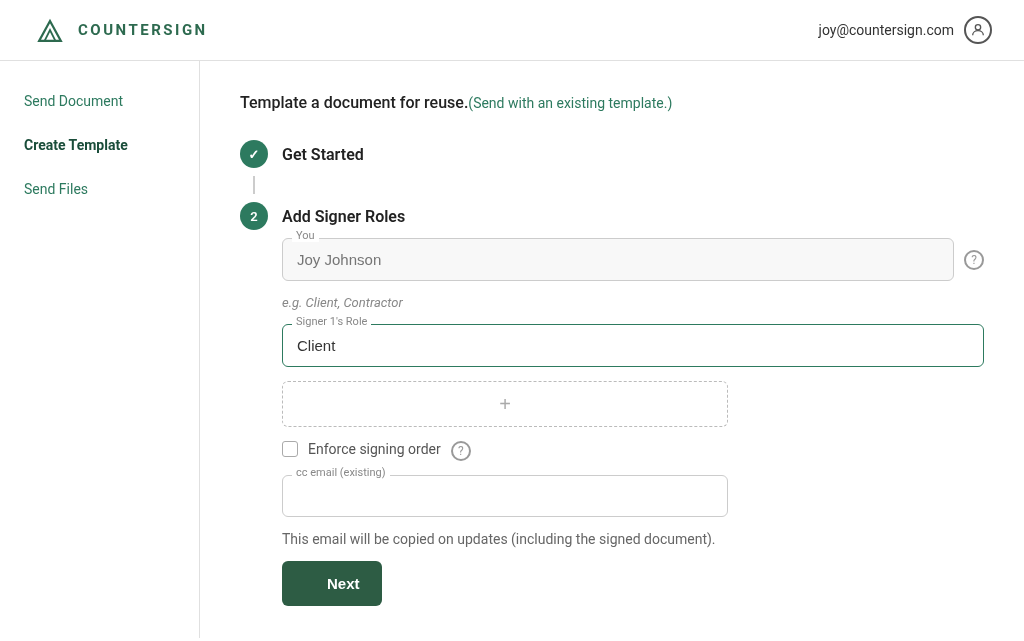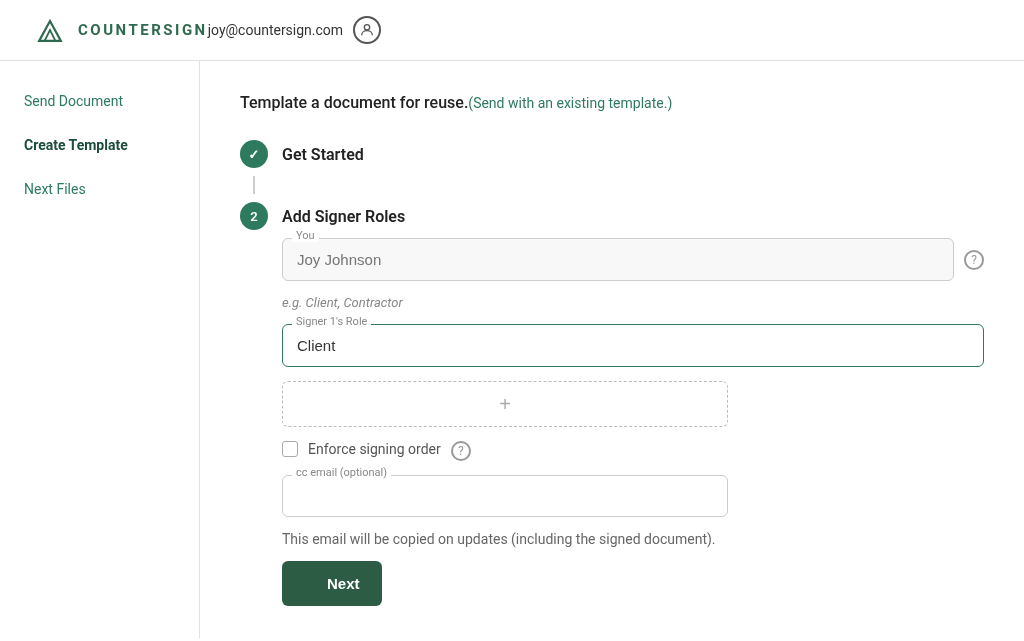--- a/index.html
+++ b/index.html
@@ -2,20 +2,21 @@
 <html><head>
   <meta charset="utf-8">
   <style>
     * { box-sizing: border-box; margin: 0; padding: 0; }
     body { font-family: -apple-system, BlinkMacSystemFont, 'Segoe UI', Roboto, sans-serif; background: #fff; color: #333; }
 
     
     .header {
       display: flex;
       align-items: center;
+      justify-content: space-between;
       padding: 12px 32px;
       border-bottom: 1px solid #e0e0e0;
     }
     .logo {
       display: flex;
       align-items: center;
       gap: 10px;
       color: #2d6a4f;
     }
     .logo-icon {
@@ -319,21 +320,21 @@
 <div class="page-layout">
 
   <aside class="sidebar">
     <div class="sidebar-item">
       <span>Send Document</span>
     </div>
     <div class="sidebar-item active">
       <span>Create Template</span>
     </div>
     <div class="sidebar-item">
-      <span>Next Files</span>
+      <span>Send Files</span>
     </div>
   </aside>
 
   <main class="main-content">
 
     <div class="page-title-row">
       <span class="page-title">Template a document for reuse.</span>
       <span class="page-subtitle-link">(Send with an existing template.)</span>
     </div>
 
@@ -378,21 +379,21 @@
           <span>+</span>
         </button>
 
         <div class="checkbox-row">
           <div class="checkbox-custom"></div>
           <span class="checkbox-label">Enforce signing order</span>
           <div class="help-icon">?</div>
         </div>
 
         <div class="cc-input-wrapper">
-          <span class="cc-label-float">cc email (optional)</span>
+          <span class="cc-label-float">cc email (existing)</span>
           <input class="cc-input" type="email" value="" style="">
         </div>
 
         <div class="info-text">This email will be copied on updates (including the signed document).</div>
 
         <button class="next-btn">Next</button>
 
       </div>
     </div>
 

